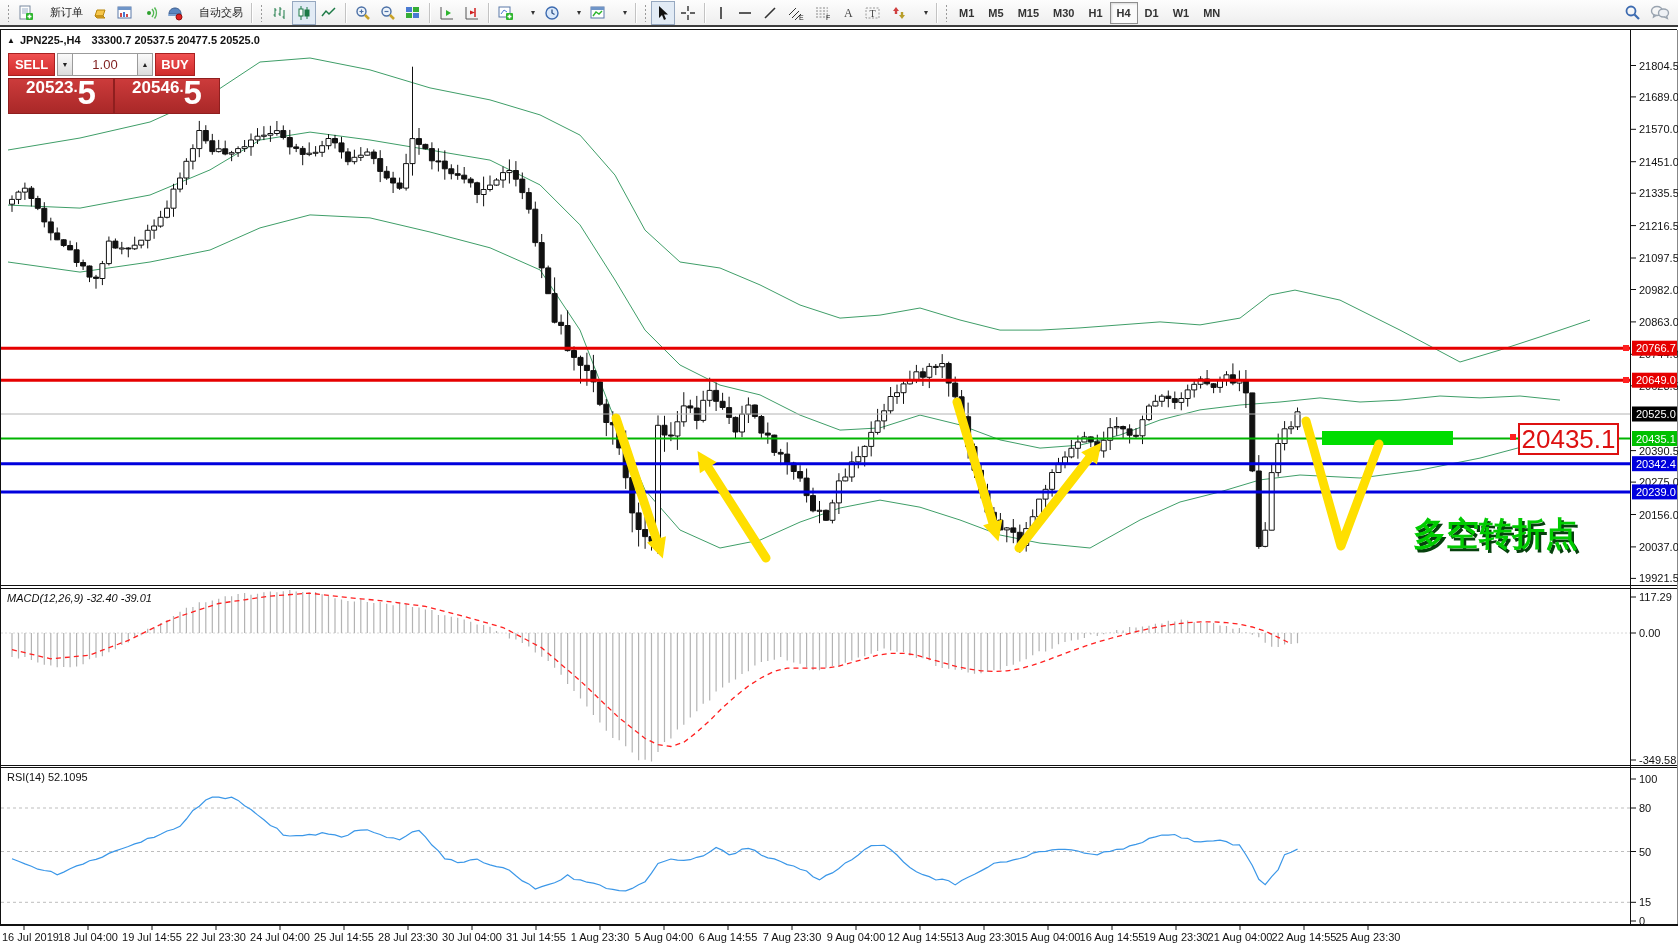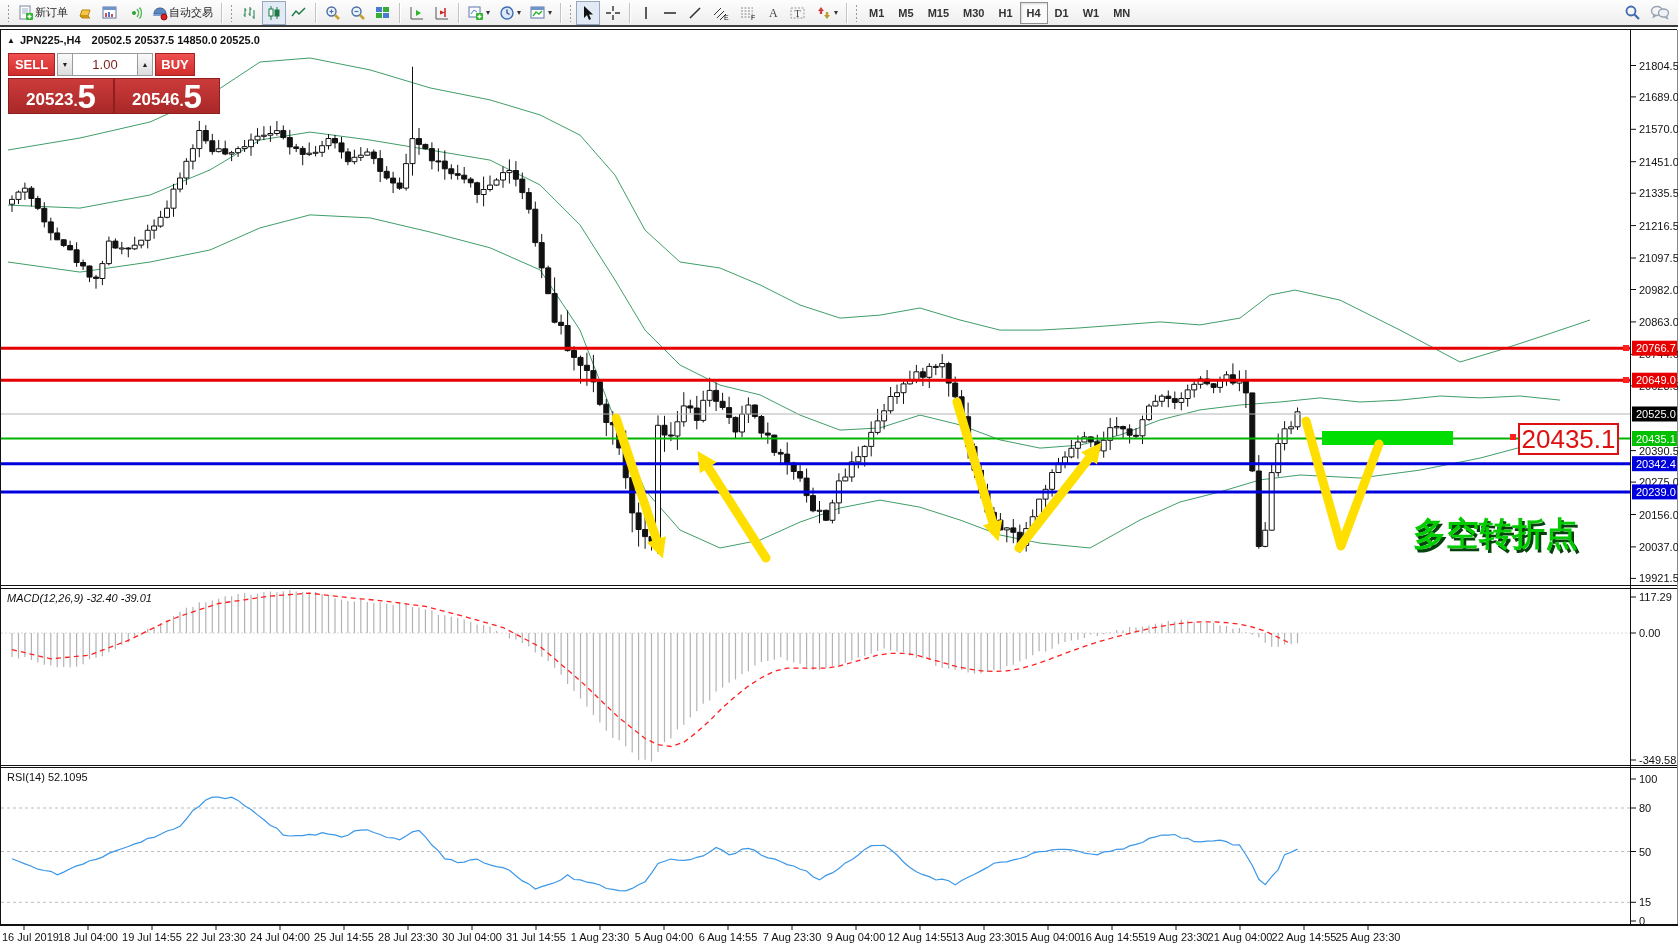--- a/index.html
+++ b/index.html
@@ -3,21 +3,21 @@
 <meta charset="utf-8">
 <style>
   html,body{margin:0;padding:0;}
   body{width:1678px;height:948px;overflow:hidden;background:#fff;
        font-family:"Liberation Sans",sans-serif;position:relative;}
   
   #toolbar{position:absolute;left:0;top:0;width:1678px;height:27px;
     background:linear-gradient(#fdfdfd,#eeeeee);
     border-bottom:2px solid;border-image:linear-gradient(#b5b5b5,#3a3a3a) 1;
     display:flex;align-items:center;padding:0 4px;box-sizing:border-box;gap:1px;}
-  .tbtn{display:inline-flex;align-items:center;gap:1px;height:22px;padding:0 3px;
+  .tbtn{display:inline-flex;align-items:center;gap:16px;height:22px;padding:0 3px;
     border:1px solid transparent;background:transparent;
     font:11px "Liberation Sans",sans-serif;color:#222;cursor:default;}
   .tbtn.active{border:1px solid #96a8c0;background:#e2ebf5;}
   .tbtn svg{display:block;}
   .sep{width:1px;height:20px;background:#c3c3c3;border-right:1px solid #fff;margin:0 3px;}
   .grip{width:3px;height:18px;margin:0 3px;
     background-image:radial-gradient(#9a9a9a 40%,transparent 45%);
     background-size:3px 4px;background-repeat:repeat-y;}
   .caret{font-size:8px;color:#333;margin-left:1px;}
   .tf-btn{font:bold 11px "Liberation Sans",sans-serif;color:#333;padding:0 6px;height:20px;
@@ -34,21 +34,21 @@
   #trade .row1{display:flex;height:23px;}
   .obtn{background:linear-gradient(#ef5050,#d02c2c);color:#fff;font:bold 13px "Liberation Sans",sans-serif;
     display:flex;align-items:center;justify-content:center;border:1px solid #a82020;box-sizing:border-box;}
   #sell-btn{width:47px;} #buy-btn{width:40px;margin-left:2px;}
   #vol-wrap{display:flex;margin-left:2px;margin-right:0;}
   .spin{width:16px;background:linear-gradient(#fafafa,#dcdcdc);border:1px solid #9b9b9b;
     display:flex;align-items:center;justify-content:center;font-size:7px;color:#222;box-sizing:border-box;}
   #vol-val{width:64px;background:#fff;border-top:1px solid #9b9b9b;border-bottom:1px solid #9b9b9b;
     display:flex;align-items:center;justify-content:center;font:13px "Liberation Sans",sans-serif;color:#7f1d1d;box-sizing:border-box;}
   #trade .row2{display:flex;margin-top:2px;height:36px;}
-  .bigpx{background:linear-gradient(#cc3b3b,#a92828);color:#fff;flex:1;display:flex;align-items:flex-end;
+  .bigpx{background:linear-gradient(#cc3b3b,#a92828);color:#fff;flex:1;display:flex;align-items:flex-start;
     justify-content:center;padding-bottom:2px;border:1px solid #8f1f1f;box-sizing:border-box;}
   .bigpx + .bigpx{margin-left:0;}
   .bigpx .main{font:bold 17px "Liberation Sans",sans-serif;line-height:1;padding-bottom:3px;}
   .bigpx .dot{font:bold 15px "Liberation Sans",sans-serif;line-height:1;padding-bottom:3px;}
   .bigpx .big{font:bold 33px "Liberation Sans",sans-serif;line-height:0.85;}
   
   #big-price{position:absolute;left:1518px;top:423px;width:97px;height:28px;border:2px solid #dd1111;
     background:#fff;color:#dd1111;font:26px "Liberation Sans",sans-serif;
     display:flex;align-items:center;justify-content:center;letter-spacing:0px;}
 </style>
@@ -454,21 +454,21 @@
       <line x1="1304" y1="926" x2="1304" y2="930" stroke="#111"></line>
       <text x="1304" y="941" text-anchor="middle">22 Aug 14:55</text>
       <line x1="1368" y1="926" x2="1368" y2="930" stroke="#111"></line>
       <text x="1368" y="941" text-anchor="middle">25 Aug 23:30</text>
     </g>
   </svg>
 
 <span id="collapse">▲</span>
 <div id="chart-title">
   <span>JPN225-,H4</span>
-  <span style="font-weight:bold;margin-left:8px;">20502.5 20537.5 14850.0 20525.0</span>
+  <span style="font-weight:bold;margin-left:8px;">33300.7 20537.5 20477.5 20525.0</span>
 </div>
 
 <div id="trade">
   <div class="row1">
     <div class="obtn" id="sell-btn">SELL</div>
     <div id="vol-wrap">
       <div class="spin">▼</div>
       <div id="vol-val">1.00</div>
       <div class="spin">▲</div>
     </div>

